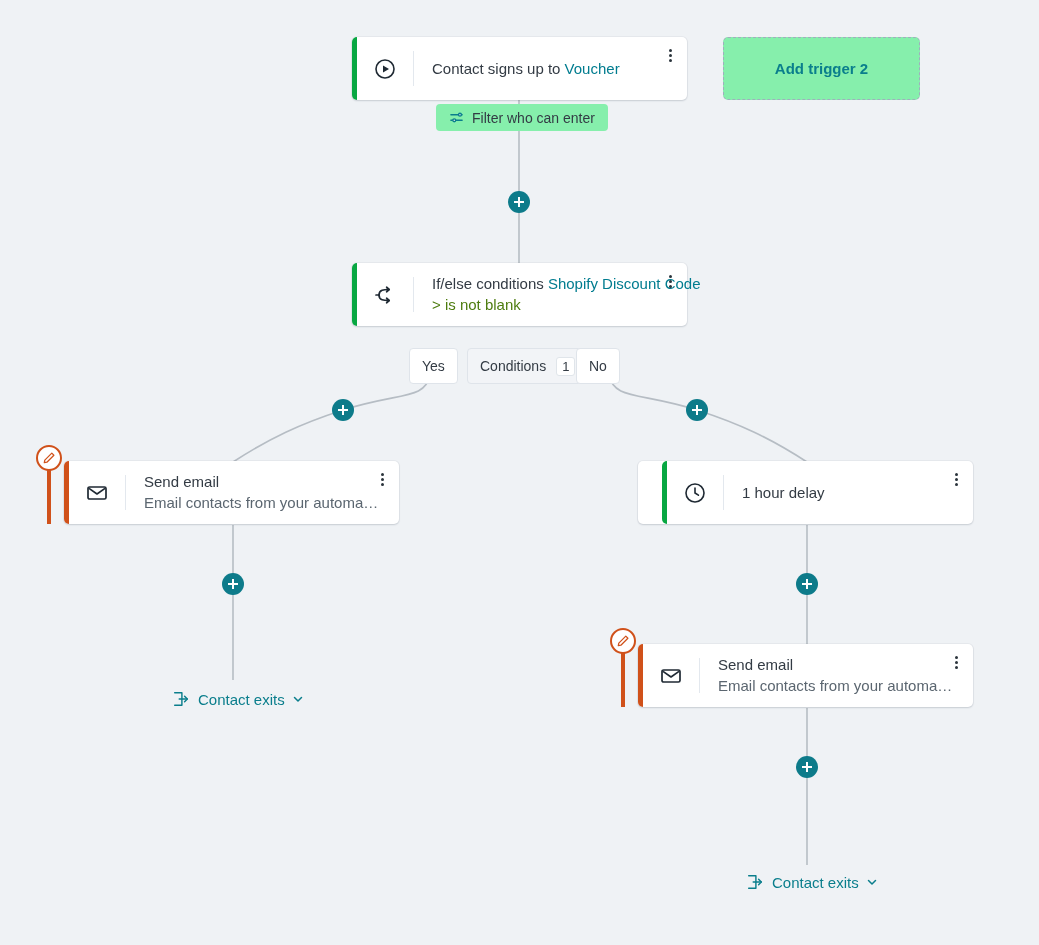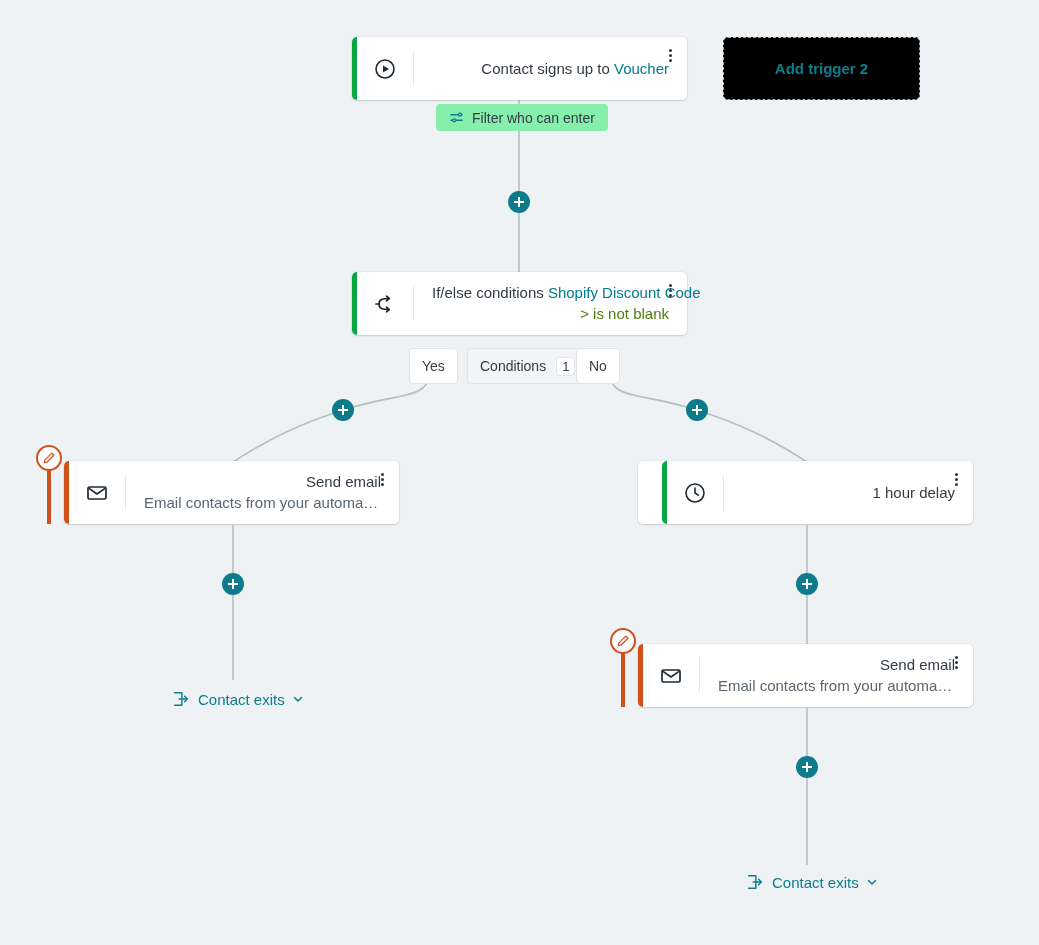--- a/index.html
+++ b/index.html
@@ -30,21 +30,20 @@
   
   .node {
     position: absolute;
     background: #ffffff;
     border-radius: 5px;
     box-shadow: 0 1px 2px rgba(16,35,55,0.14), 0 0 0 1px rgba(16,35,55,0.04);
     display: flex;
     align-items: stretch;
     box-sizing: border-box;
     overflow: visible;
-    text-align: right;
   }
   .accent {
     width: 5px;
     border-radius: 5px 0 0 5px;
     flex: 0 0 5px;
   }
   .accent.green { background: #08a742; }
   .accent.orange { background: #d0511a; }
   .node-icon {
     width: 56px;
@@ -140,21 +139,21 @@
     justify-content: center;
     color: #d0511a;
     cursor: pointer;
   }
 
   
   .add-trigger {
     position: absolute;
     border: 1px dashed #9fb0bd;
     border-radius: 5px;
-    background: #000000;
+    background: #86efac;
     display: flex;
     align-items: center;
     justify-content: center;
     color: #0a7e8c;
     font-size: 15px;
     font-weight: bold;
     cursor: pointer;
     box-sizing: border-box;
   }
 
@@ -296,21 +295,21 @@
           <path d="M7 11 H14"></path>
         <circle cx="11.7" cy="5" r="1.5" fill="#eff2f5"></circle>
         <circle cx="5.6" cy="11" r="1.5" fill="#eff2f5"></circle>
       </svg>
     </span>
     <span>Filter who can enter</span>
   </div>
 
   <div class="plus" style="left:508px; top:191px;"></div>
 
-  <div class="node" style="left:352px; top:272px; width:335px; height:63px;">
+  <div class="node" style="left:352px; top:263px; width:335px; height:63px;">
     <div class="accent green"></div>
     <div class="node-icon">
       <svg width="24" height="24" viewBox="0 0 24 24" fill="none" stroke="currentColor" stroke-width="1.7" stroke-linecap="round" stroke-linejoin="round">
         <path d="M3 12 H6"></path>
         <path d="M6 12 C6 6.5 11 6.5 16 6.5"></path>
         <path d="M6 12 C6 17.5 11 17.5 16 17.5"></path>
         <path d="M13.6 4.2 L16.2 6.5 L13.6 8.8" fill="currentColor" stroke="currentColor"></path>
         <path d="M13.6 15.2 L16.2 17.5 L13.6 19.8" fill="currentColor" stroke="currentColor"></path>
       </svg>
     </div>

